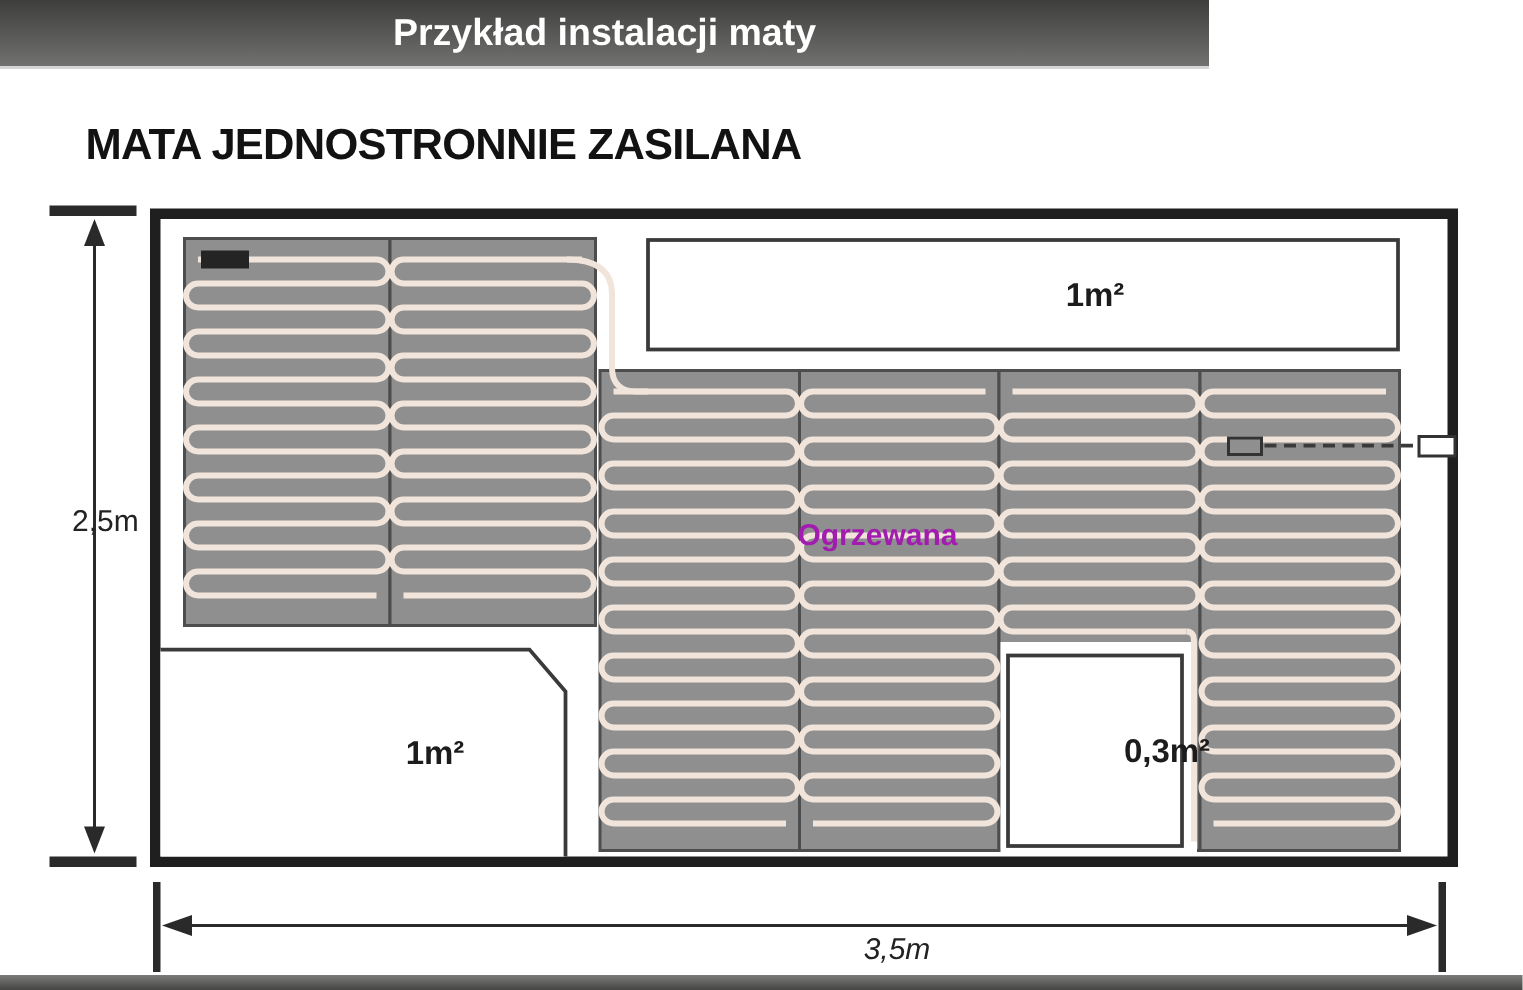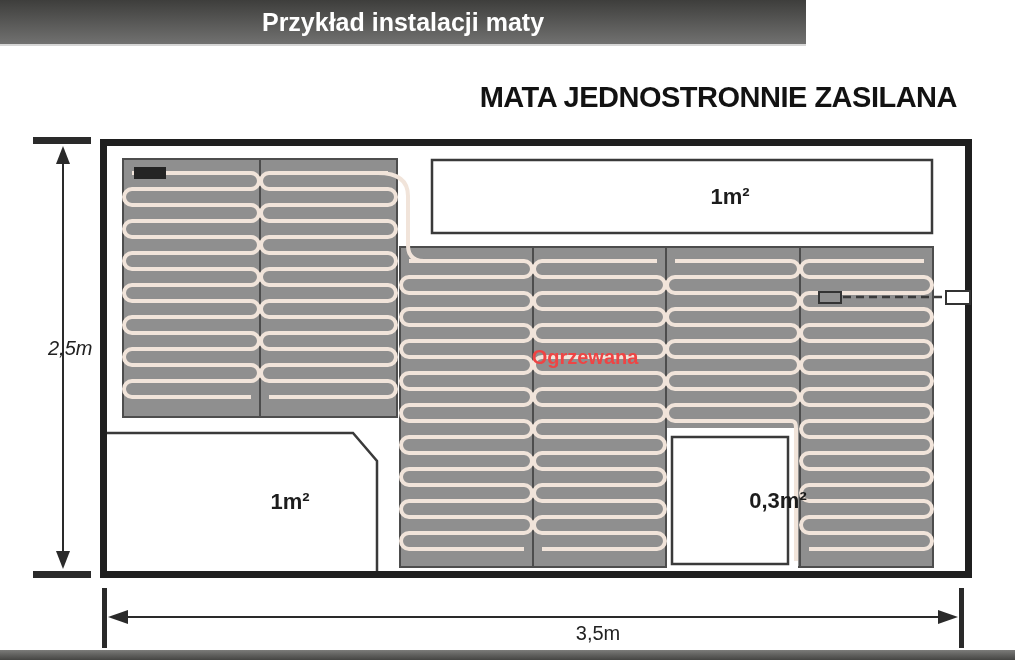--- a/index.html
+++ b/index.html
@@ -14,43 +14,43 @@
     border-bottom:2px solid #d6d6d6;
     display:flex;align-items:center;justify-content:center;
     color:#ffffff;font-size:25px;font-weight:bold;
   }
   .footer-bar{
     position:absolute;left:0;top:650px;width:1015px;height:10px;
     background:linear-gradient(#7b7b79,#454543);
   }
   .diagram-title{
     position:absolute;left:57px;top:81px;width:900px;
-    text-align:right;font-size:29px;font-weight:bold;color:#121212;
+    text-align:left;font-size:29px;font-weight:bold;color:#121212;
     letter-spacing:-0.5px;white-space:nowrap;
   }
   .overlay{position:absolute;left:0;top:0;width:1015px;height:660px;}
   .room{
     position:absolute;left:100px;top:139px;width:858px;height:425px;
     background:#ffffff;border:7px solid #1f1f1f;
   }
   .lbl{
     position:absolute;font-weight:bold;color:#1c1c1c;font-size:22px;margin-left:48px;
   }
   .lbl-top-gap{left:432px;top:160px;width:500px;height:73px;
     display:flex;align-items:center;justify-content:center;}
   .lbl-bottom-left{left:132px;top:489px;width:220px;text-align:center;}
   .lbl-small-gap{left:672px;top:437px;width:116px;height:127px;
     display:flex;align-items:center;justify-content:center;border-radius:12px;}
   .lbl-heated{
     left:427px;top:344px;width:220px;text-align:center;
-    font-size:20px;line-height:27px;color:#ef4444;font-weight:bold;
+    font-size:20px;line-height:27px;color:#a21caf;font-weight:bold;
   }
   .lbl-dim{font-weight:normal;font-size:20px;color:#222222;}
-  .lbl-dim-height{left:0px;top:337px;width:40px;text-align:left;font-style:italic;}
-  .lbl-dim-width{left:470px;top:622px;width:160px;text-align:center;}
+  .lbl-dim-height{left:0px;top:337px;width:40px;text-align:left;}
+  .lbl-dim-width{left:470px;top:622px;width:160px;text-align:center;font-style:italic;}
 </style>
 </head>
 <body>
 
 <div class="header-bar">
   <span>Przykład instalacji maty</span>
 </div>
 
 <div class="diagram-title">MATA JEDNOSTRONNIE ZASILANA</div>
 

